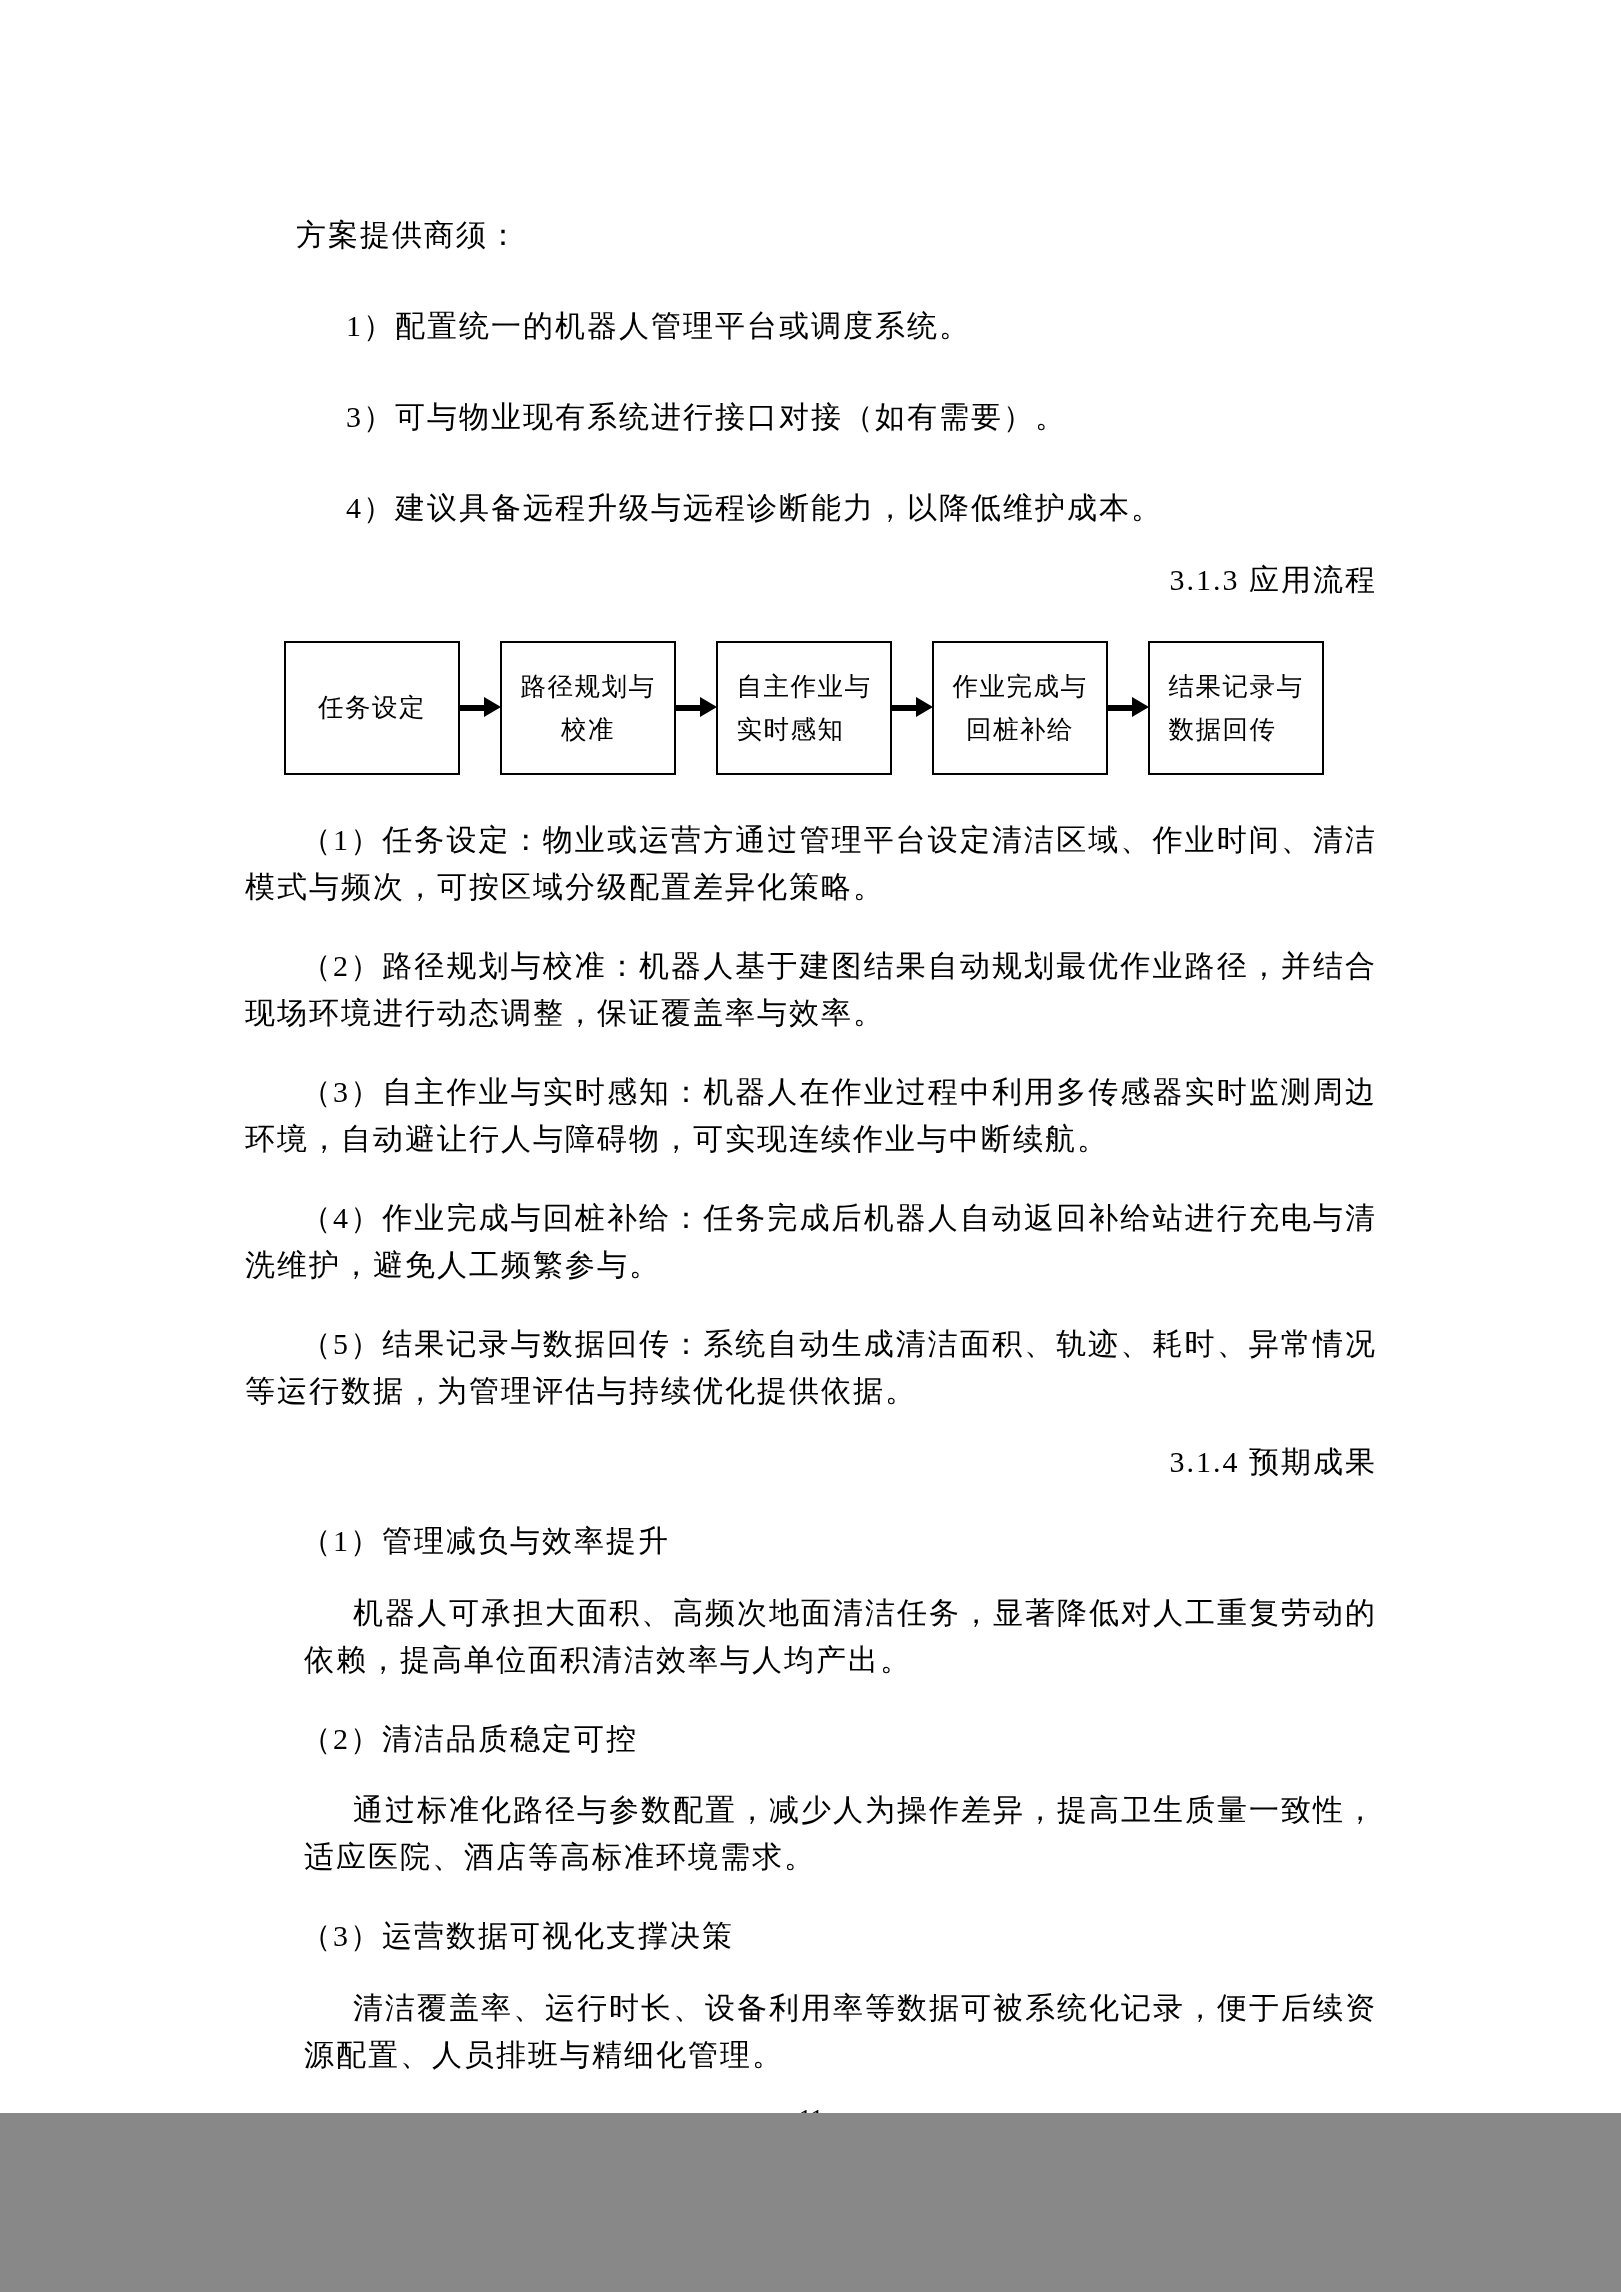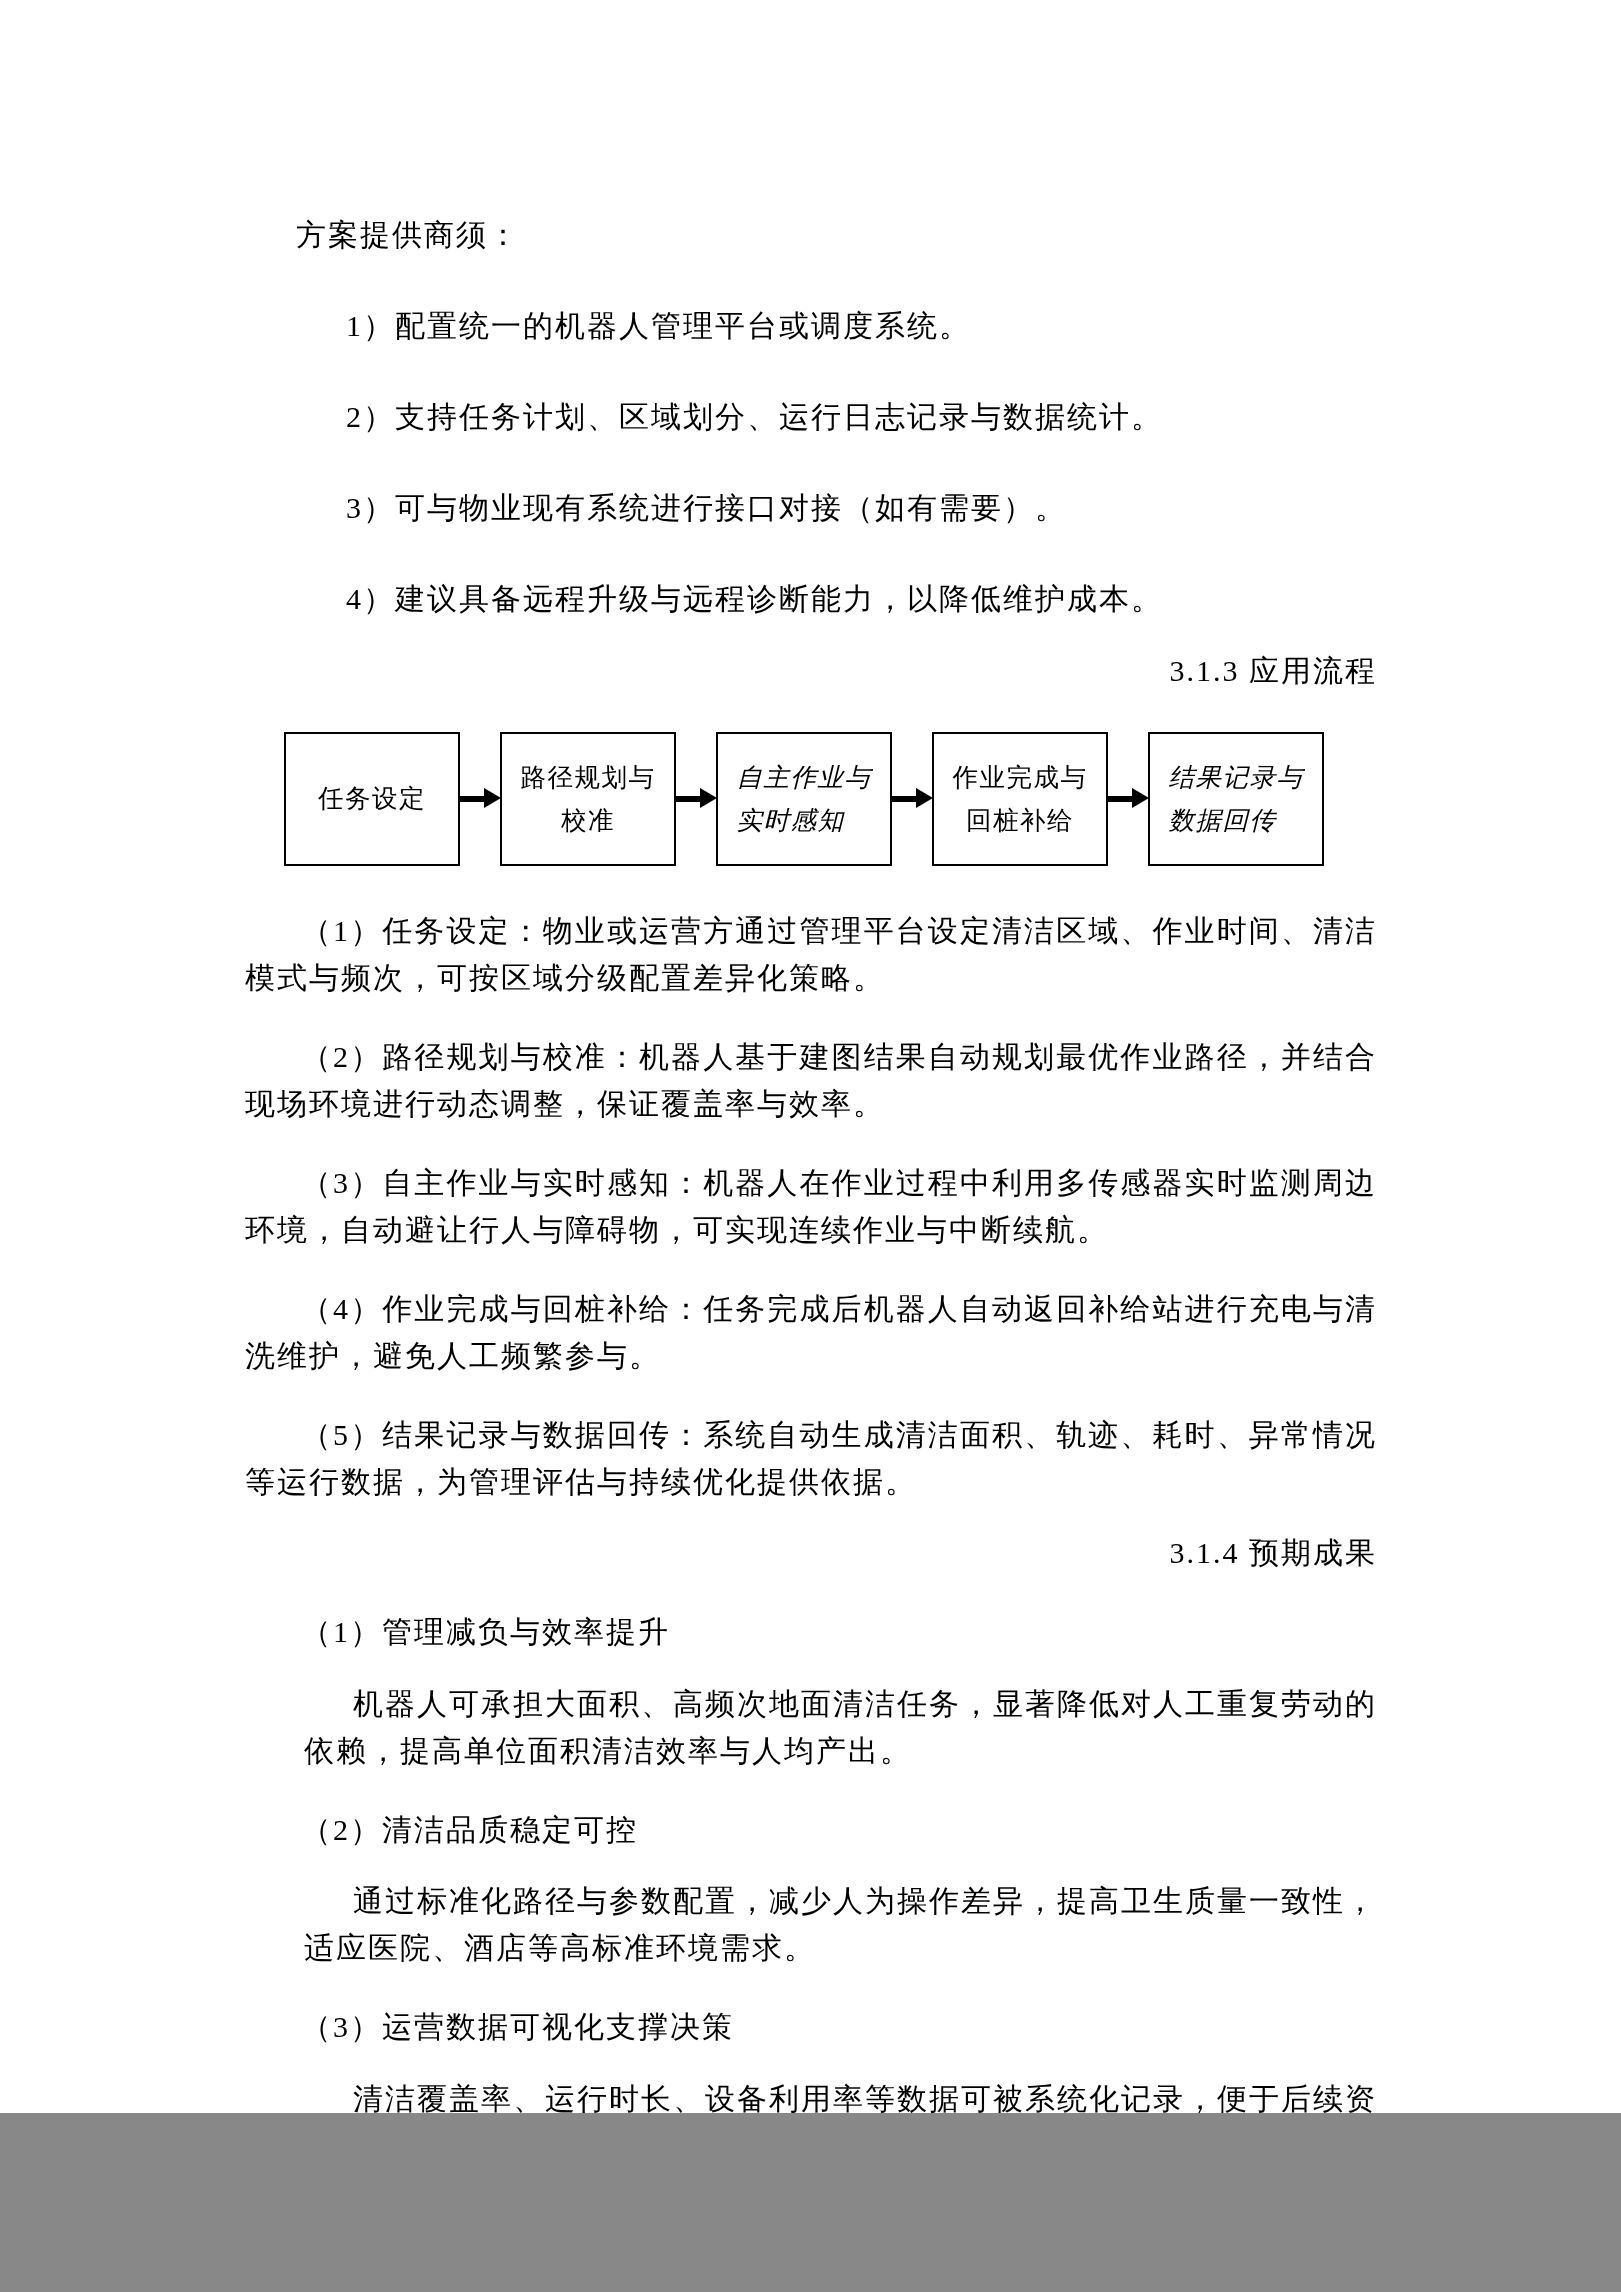--- a/index.html
+++ b/index.html
@@ -43,21 +43,21 @@
     display: flex;
     flex-direction: column;
     justify-content: center;
     align-items: center;
     font-size: 25.5px;
     letter-spacing: 1.5px;
     line-height: 43px;
     text-indent: 0;
   }
   .ftext { text-align: center; }
-  .ftext.left { text-align: left; font-style: italic; }
+  .ftext.left { text-align: left; }
   .farrow {
     width: 40px;
     position: relative;
   }
   .farrow::before {
     content: "";
     position: absolute;
     left: -2px;
     top: 50%;
     margin-top: -2.9px;
@@ -85,21 +85,20 @@
   }
 </style>
 </head>
 <body>
 
 <div class="page">
 
   <p class="para intro">方案提供商须：</p>
 
   <p class="para list-item">1）配置统一的机器人管理平台或调度系统。</p>
-  <p class="para list-item">2）支持任务计划、区域划分、运行日志记录与数据统计。</p>
   <p class="para list-item">3）可与物业现有系统进行接口对接（如有需要）。</p>
   <p class="para list-item">4）建议具备远程升级与远程诊断能力，以降低维护成本。</p>
 
   <p class="para heading">3.1.3 应用流程</p>
 
   <div class="flow">
 
     <div class="fbox">
       <div class="ftext">
         <div>任务设定</div>

